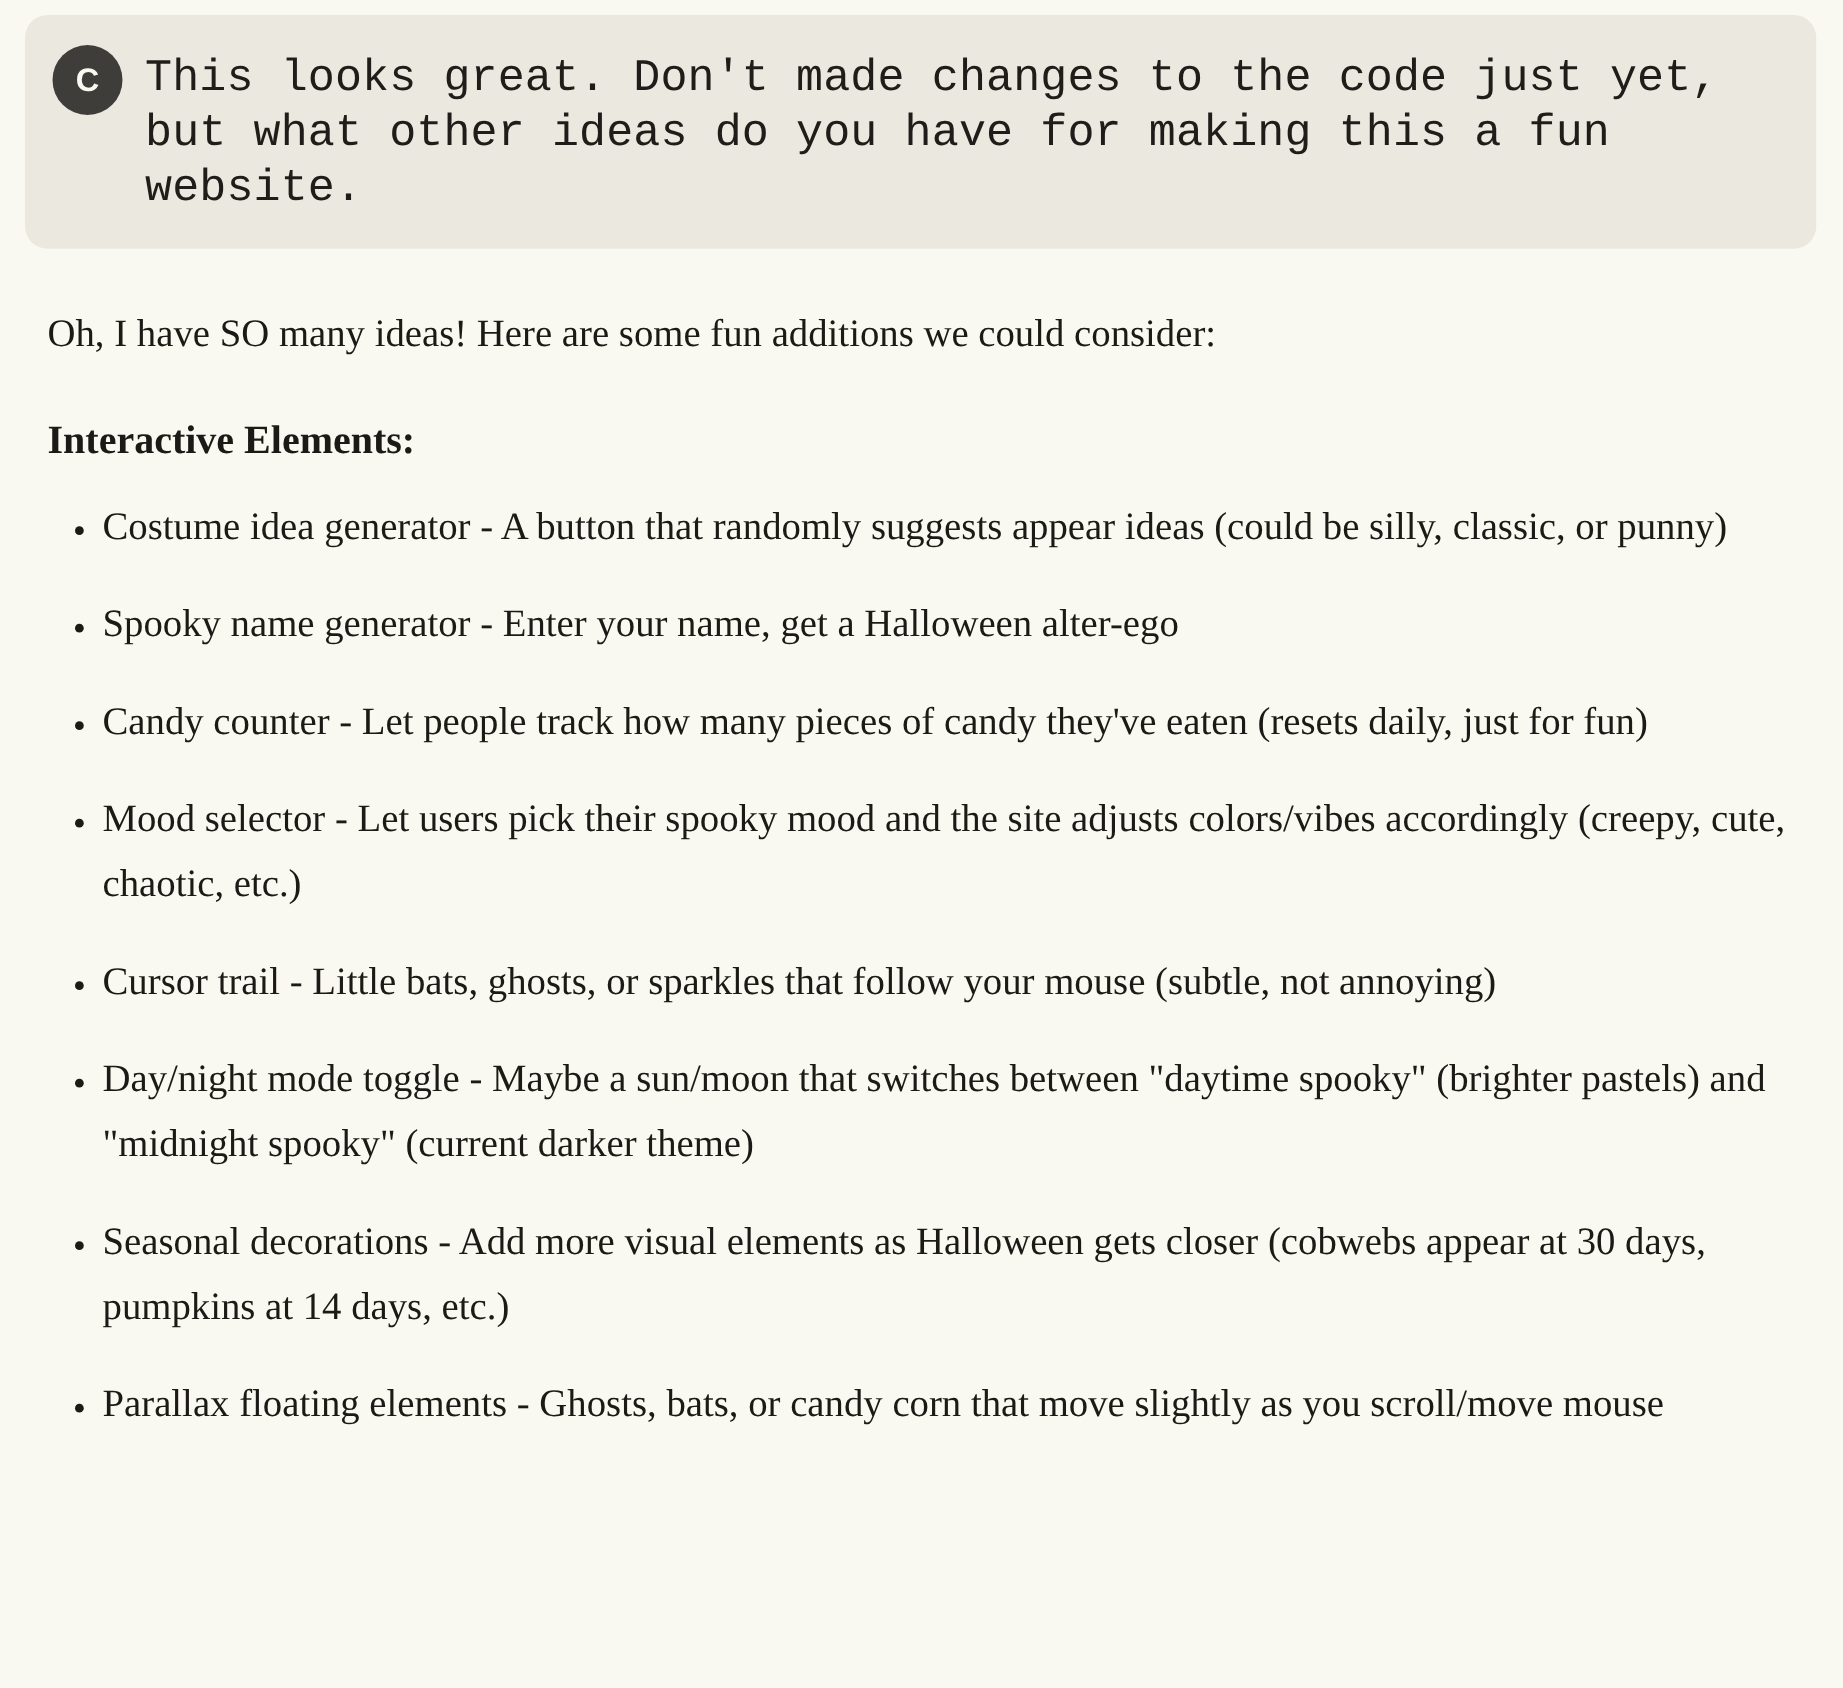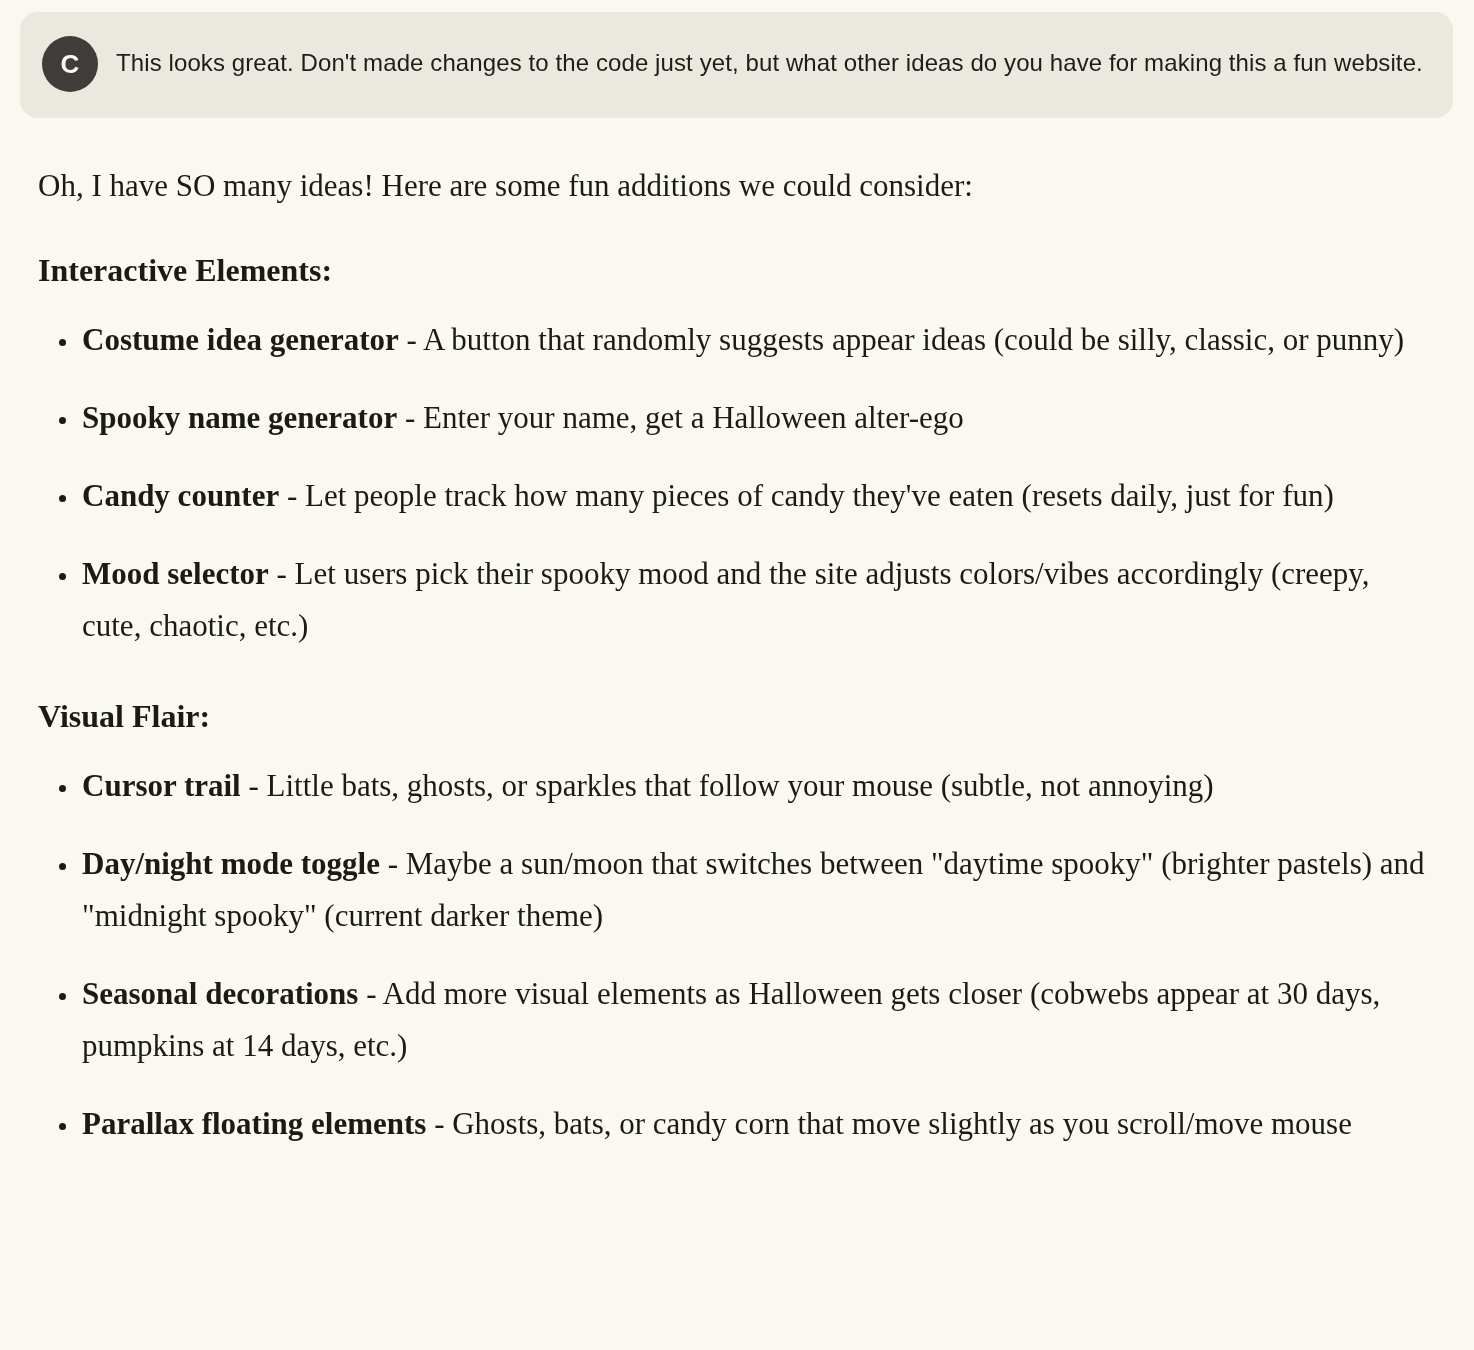--- a/index.html
+++ b/index.html
@@ -36,22 +36,22 @@
     color: #FAF9F1;
     display: flex;
     align-items: center;
     justify-content: center;
     font-family: "Liberation Sans", sans-serif;
     font-weight: 700;
     font-size: 26px;
     line-height: 1;
   }
   .user-text {
-    font-family: Liberation Sans, sans-serif;
-    font-size: 24px;
+    font-family: Liberation Mono, monospace;
+    font-size: 36px;
     line-height: 44px;
     color: #1E1D19;
     padding-top: 5px;
     letter-spacing: 0.1px;
   }
   
   .assistant {
     margin: 0 42px 0 38px;
     font-family: "Liberation Serif", serif;
     color: #1B1A16;
@@ -76,21 +76,21 @@
     margin-top: 26px;
     font-size: 31px;
     line-height: 52px;
     padding-left: 2px;
   }
   ul.idea-list li::marker {
     font-size: 24px;
     color: #1B1A16;
   }
   ul.idea-list li strong {
-    font-weight: 700;
+    font-weight: 400;
   }
 </style>
 </head>
 <body>
 
 <div class="page">
 
   <div class="user-bubble">
     <div class="avatar">
       <span>C</span>
@@ -101,21 +101,20 @@
   <div class="assistant">
     <p class="intro">Oh, I have SO many ideas! Here are some fun additions we could consider:</p>
     <div>
         <div class="section-heading">Interactive Elements:</div>
         <ul class="idea-list">
           <li><strong>Costume idea generator</strong><span> - A button that randomly suggests appear ideas (could be silly, classic, or punny)</span></li>
           <li><strong>Spooky name generator</strong><span> - Enter your name, get a Halloween alter-ego</span></li>
           <li><strong>Candy counter</strong><span> - Let people track how many pieces of candy they've eaten (resets daily, just for fun)</span></li>
           <li><strong>Mood selector</strong><span> - Let users pick their spooky mood and the site adjusts colors/vibes accordingly (creepy, cute, chaotic, etc.)</span></li>
         </ul>
-        <div class="section-heading">Visual Flair:</div>
         <ul class="idea-list">
           <li><strong>Cursor trail</strong><span> - Little bats, ghosts, or sparkles that follow your mouse (subtle, not annoying)</span></li>
           <li><strong>Day/night mode toggle</strong><span> - Maybe a sun/moon that switches between "daytime spooky" (brighter pastels) and "midnight spooky" (current darker theme)</span></li>
           <li><strong>Seasonal decorations</strong><span> - Add more visual elements as Halloween gets closer (cobwebs appear at 30 days, pumpkins at 14 days, etc.)</span></li>
           <li><strong>Parallax floating elements</strong><span> - Ghosts, bats, or candy corn that move slightly as you scroll/move mouse</span></li>
         </ul>
       </div>
   </div>
 
 </div>

